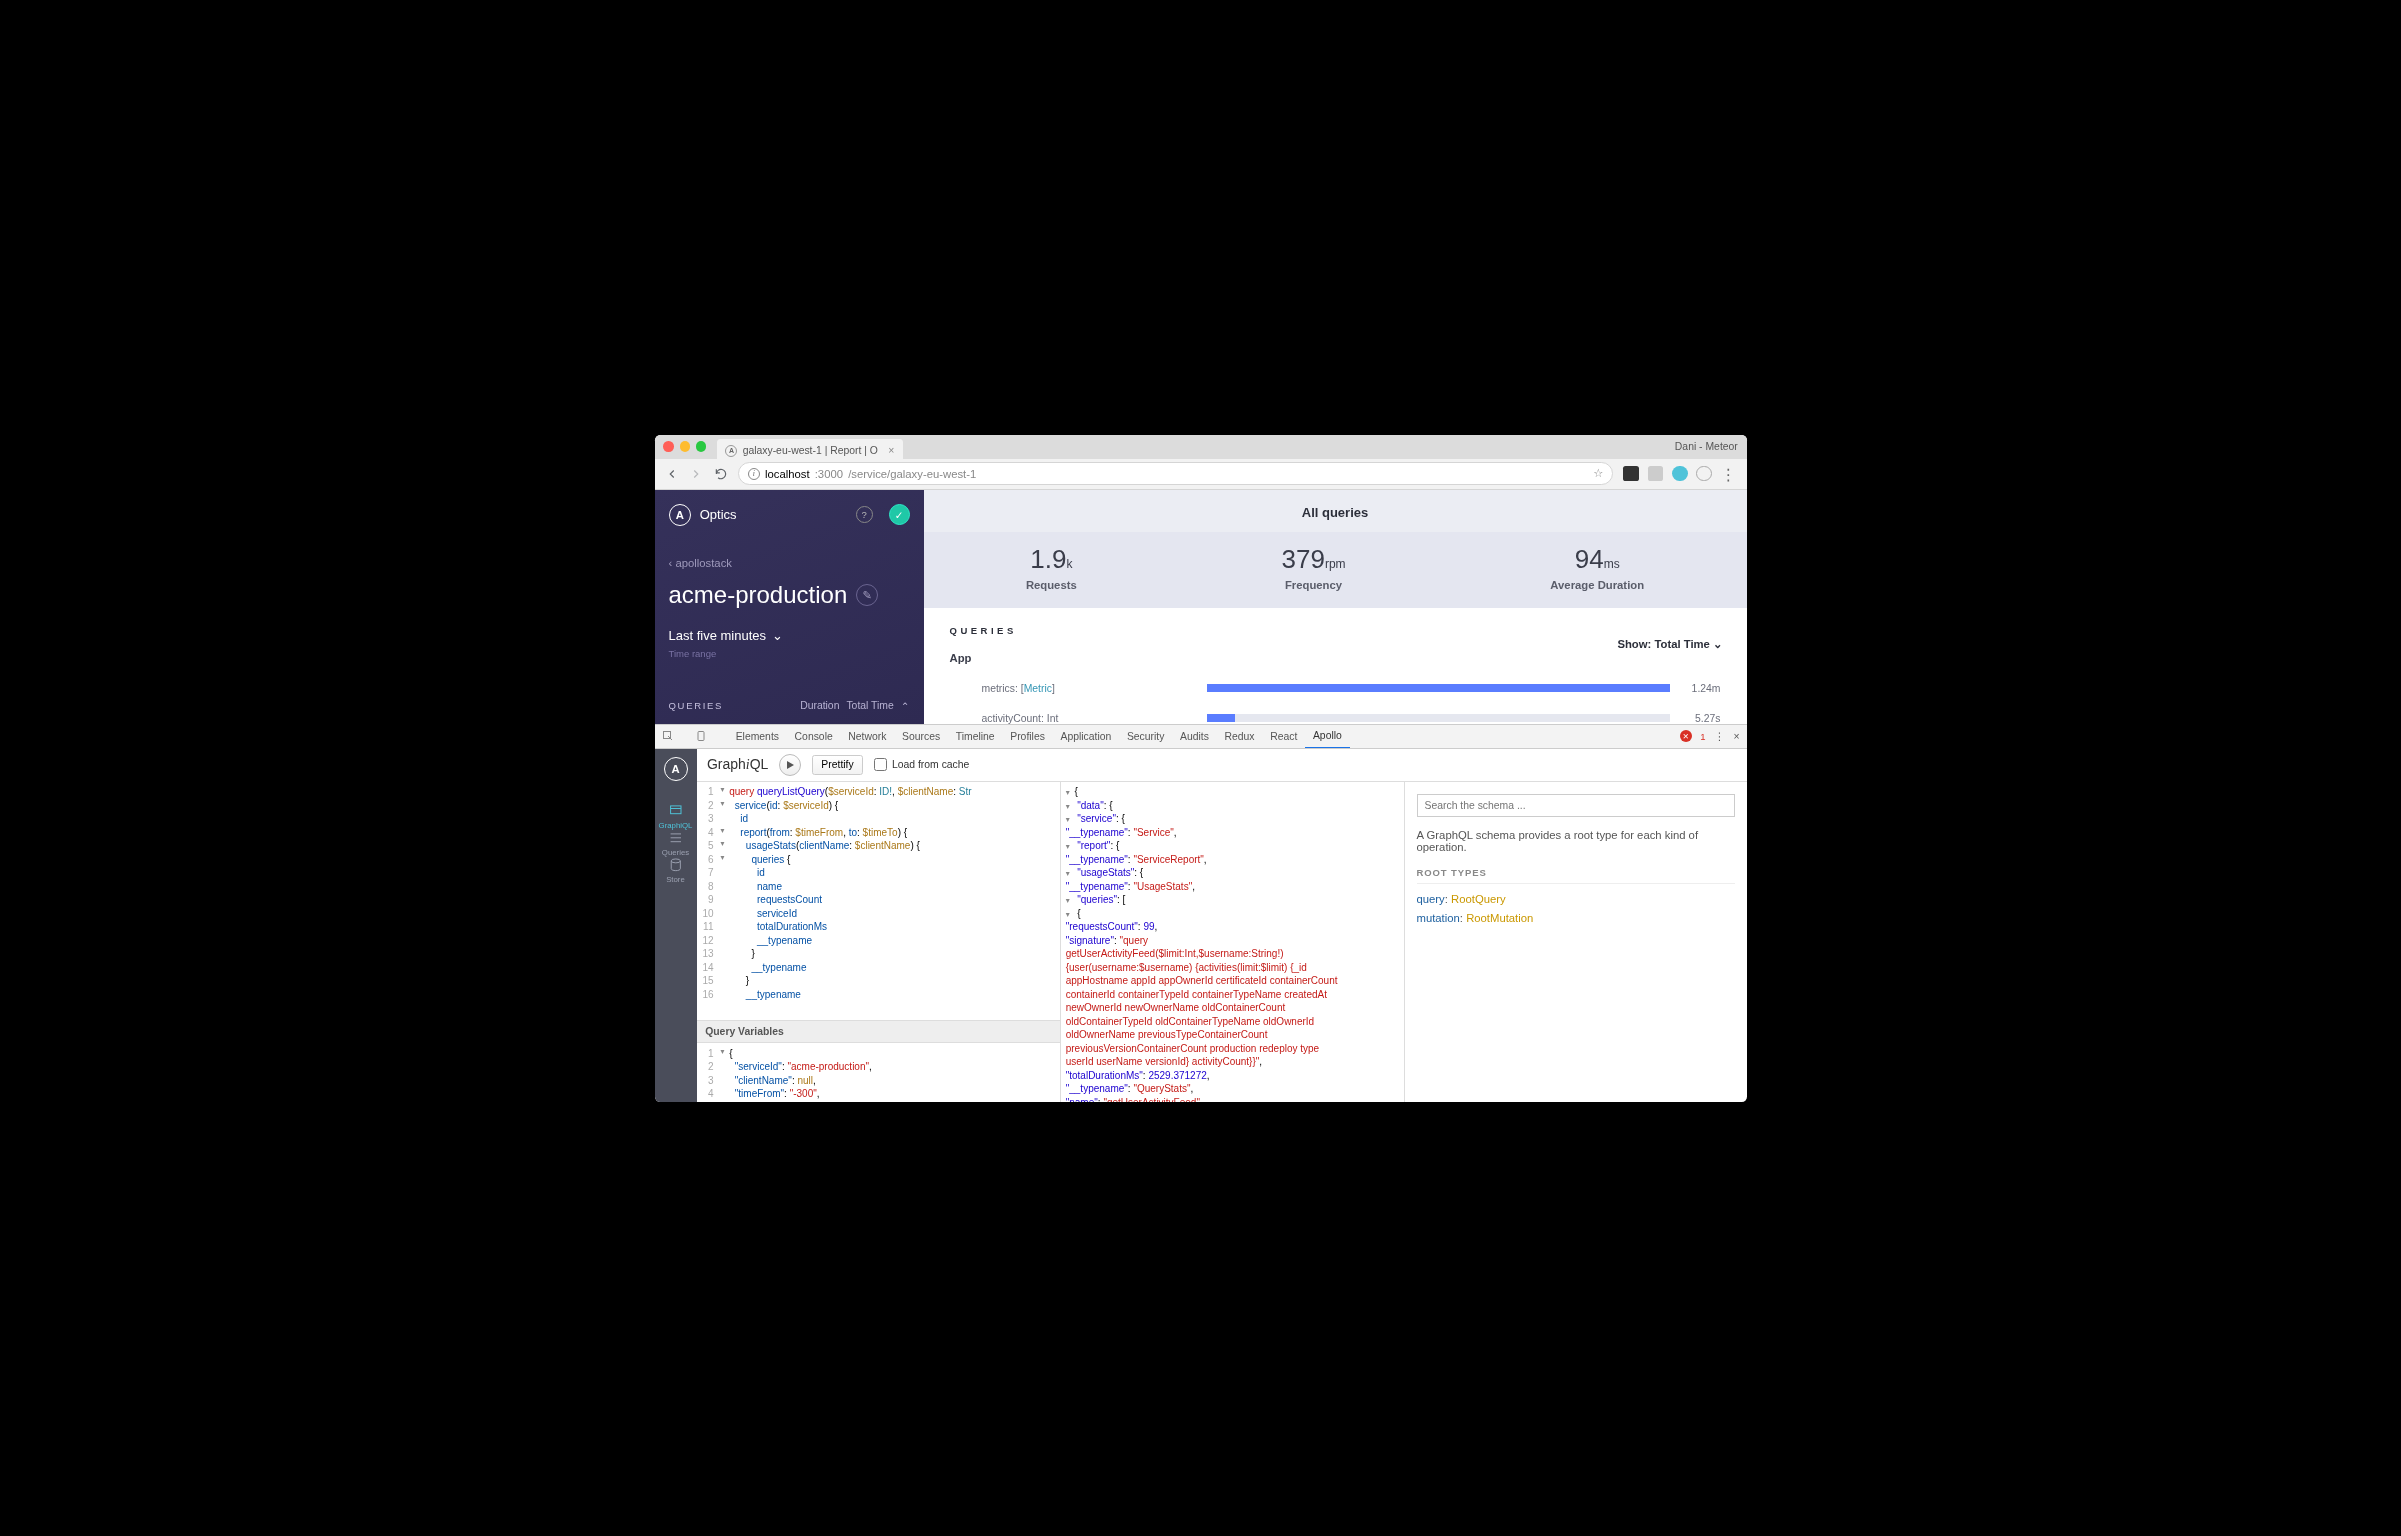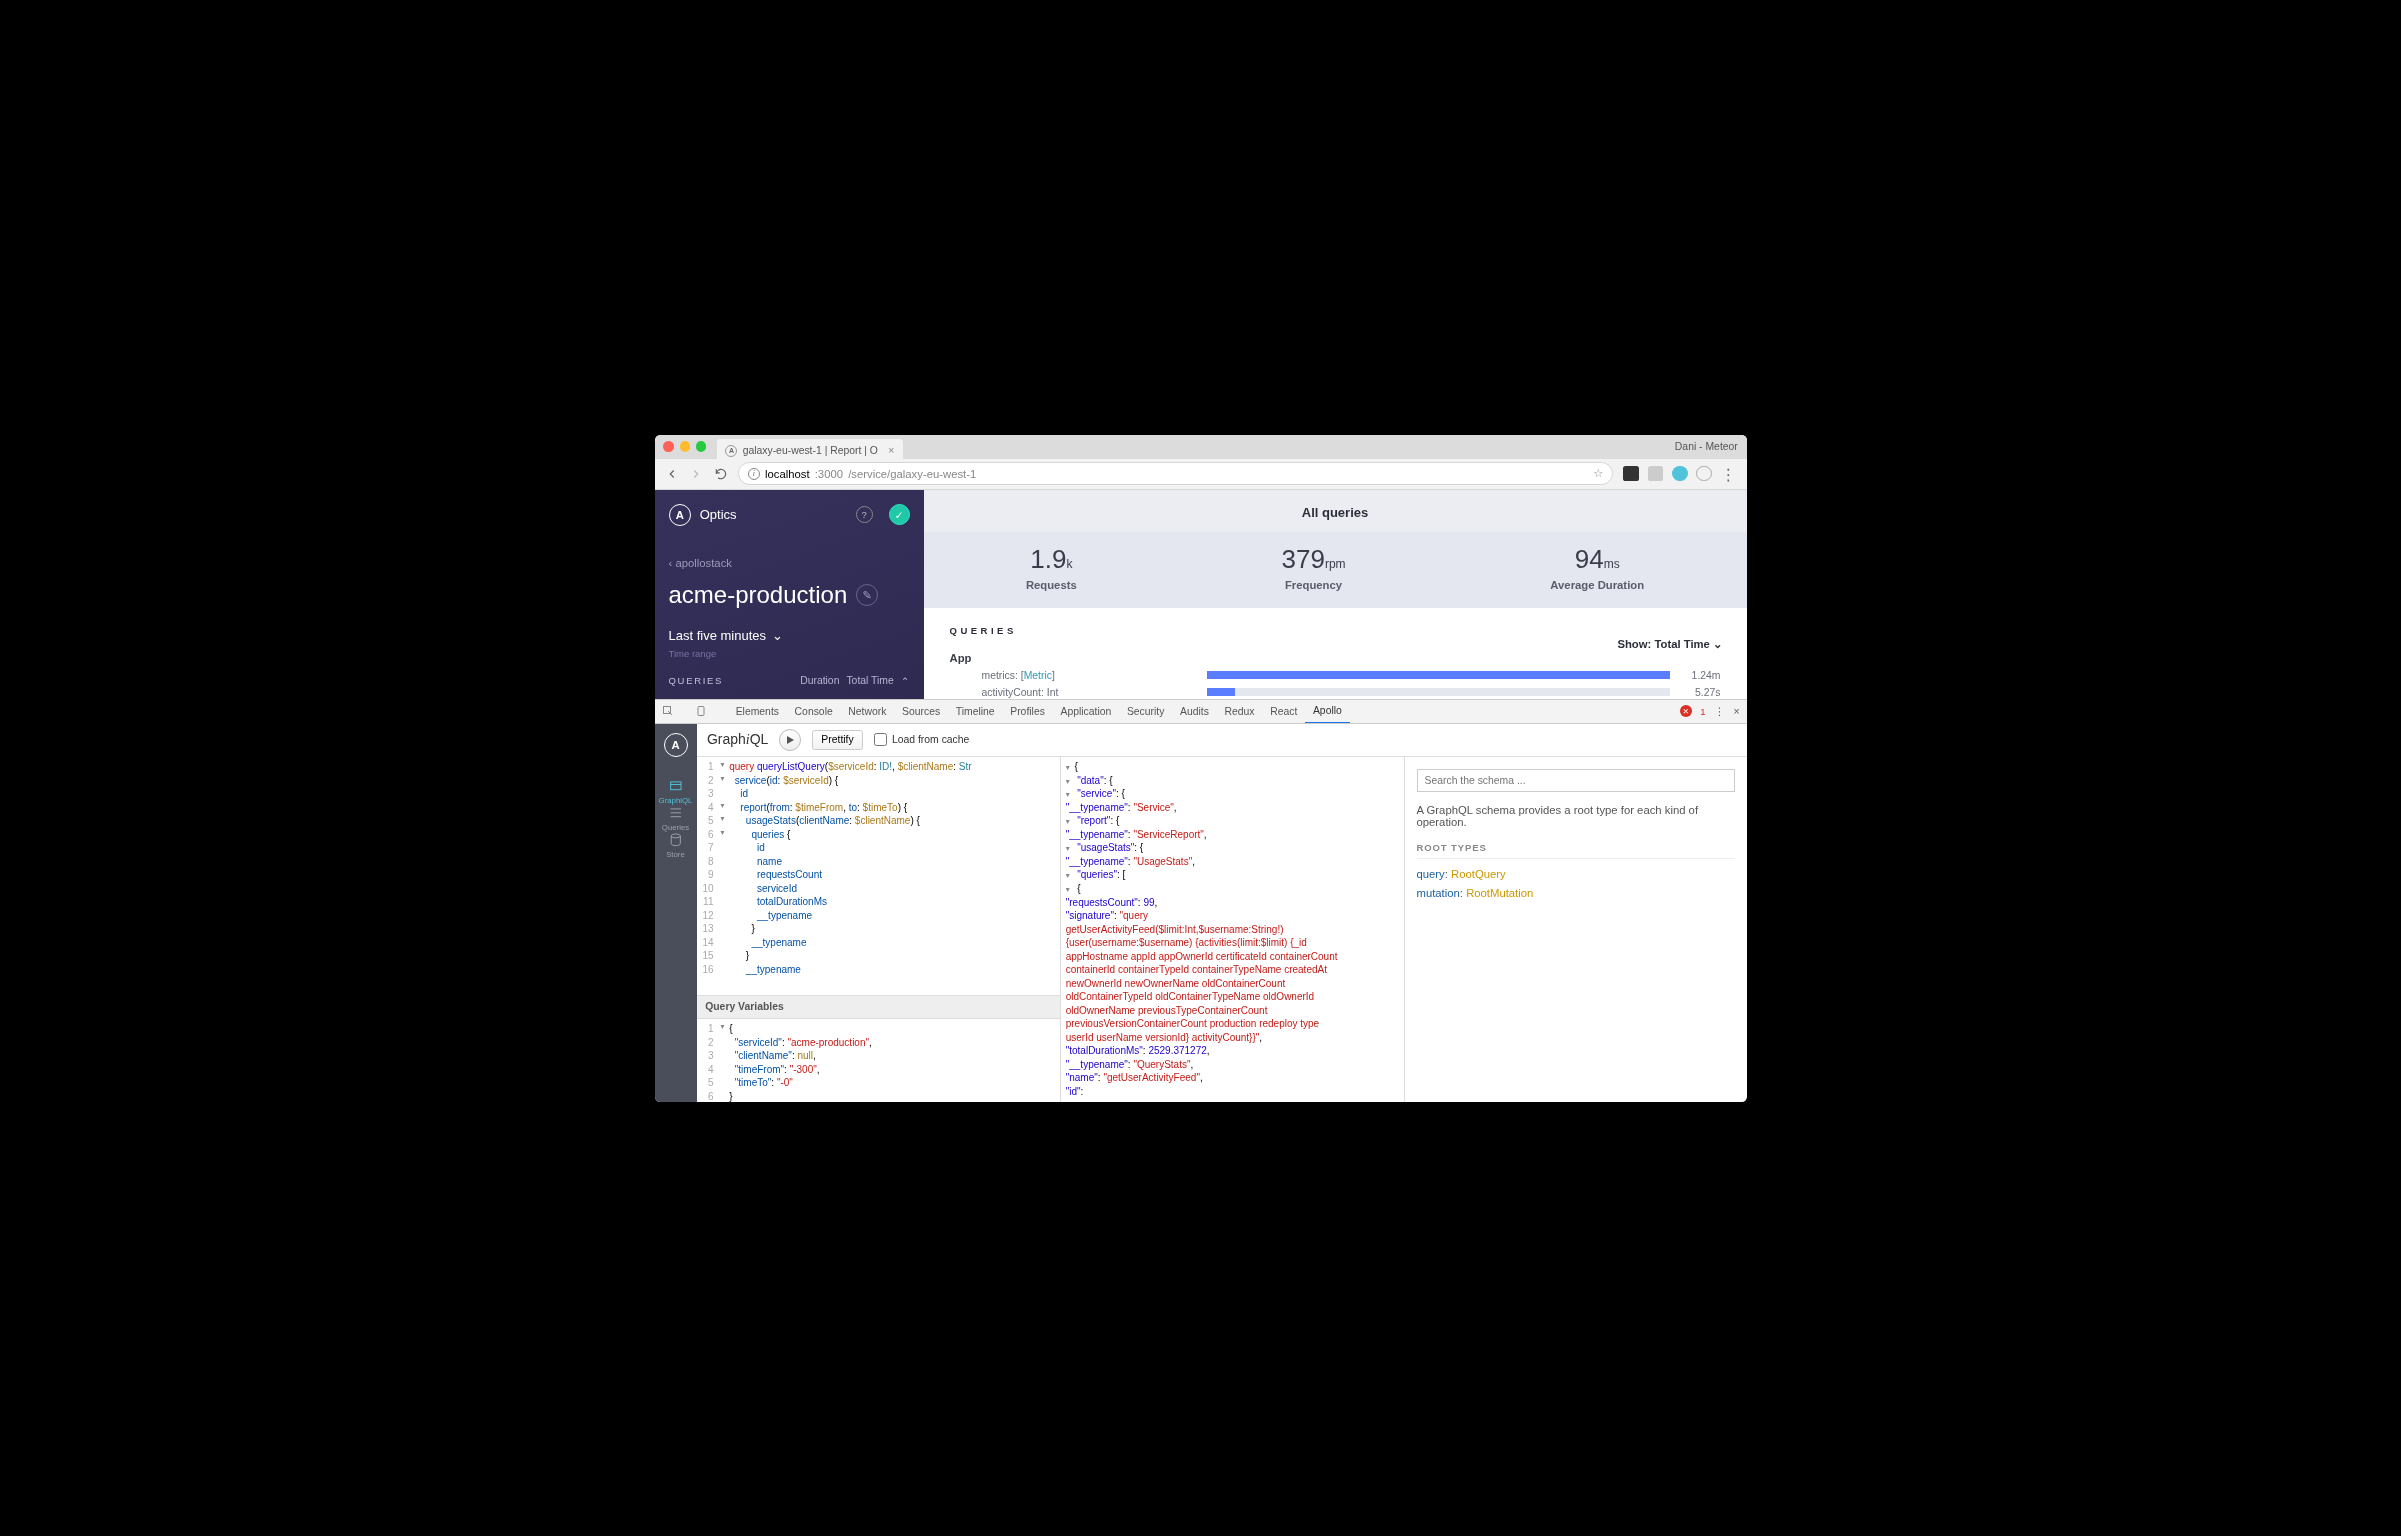--- a/index.html
+++ b/index.html
@@ -49,21 +49,21 @@
 .all-q { text-align: center; font-weight: bold; font-size: 13px; padding: 15.6px 0 12px; color: #2c2f3a; background: #ebedf3; }
 .metrics { display: flex; justify-content: space-around; padding: 12px 0 17.3px; background: #e4e6f0; }
 .metric { text-align: center; }
 .metric .val { font-size: 26px; font-weight: 300; color: #3a3d4a; }
 .metric .unit { font-size: 12px; color: #3a3d4a; }
 .metric .lbl { font-size: 11.3px; color: #5a5d6a; font-weight: bold; margin-top: 3.5px; }
 .schema-area { background: #fff; flex: 1; padding: 17.3px 26px 0; display: flex; flex-direction: column; position: relative; }
 .schema-hdr { font-size: 9.5px; letter-spacing: 3.5px; color: #2c2f3a; font-weight: bold; }
 .show-opt { position: absolute; right: 24px; top: 30px; font-size: 11.3px; color: #2c2f3a; font-weight: bold; }
 .app-lbl { font-size: 11.3px; color: #3a3d4a; font-weight: bold; margin-top: 15.6px; }
-.schema-line { display: flex; align-items: center; font-family: "SF Mono", Menlo, monospace; font-size: 10.4px; color: #6b6e7b; margin-top: 6px; gap: 8.7px; padding-left: 32px; }
+.schema-line { display: flex; align-items: center; font-family: "SF Mono", Menlo, monospace; font-size: 10.4px; color: #6b6e7b; margin-top: 19px; gap: 8.7px; padding-left: 32px; }
 .schema-line .code { width: 217px; }
 .schema-line .bar { flex: 1; height: 7.8px; background: #e5e7ef; position: relative; }
 .schema-line .bar-fill { position: absolute; left: 0; top: 0; height: 100%; background: #5a7dff; }
 .schema-line .time { width: 42px; text-align: right; font-size: 10.4px; }
 .type-link { color: #3596b5; }
 
 
 .devtools { flex: 1; display: flex; flex-direction: column; border-top: 0.9px solid #ccc; }
 .dt-tabs { height: 24px; background: #f3f3f3; border-bottom: 0.9px solid #ccc; display: flex; align-items: center; padding: 0 7px; font-size: 10.4px; color: #555; gap: 16px; }
 .dt-tabs .ic { margin-right: 5.2px; color: #888; }

